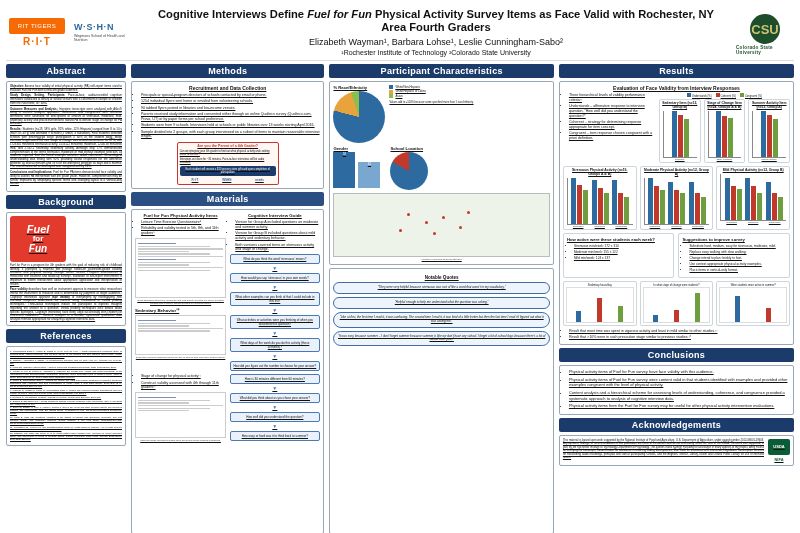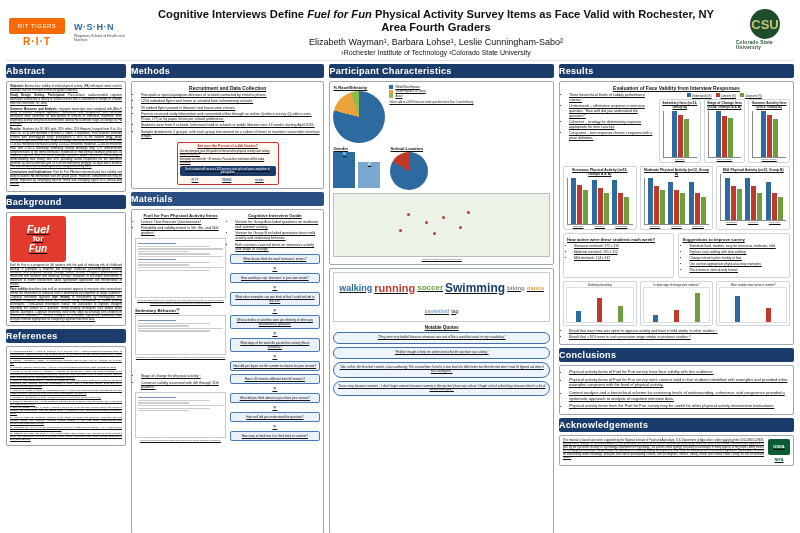--- a/index.html
+++ b/index.html
@@ -18,34 +18,34 @@
   .rit-badge{width:56px;height:16px;background:#F76902;border-radius:2px;color:#fff;font-size:6px;display:flex;align-items:center;justify-content:center;letter-spacing:.5px;}
   .rit-word{font-size:10px;font-weight:bold;color:#F76902;letter-spacing:1px;margin-top:2px;}
   .logo-wsh{width:62px;height:44px;display:flex;flex-direction:column;justify-content:center;}
   .wsh-top{font-size:9px;font-weight:bold;color:#2d6a9f;letter-spacing:.5px;}
   .wsh-sub{font-size:3.6px;color:#444;line-height:1.25;margin-top:2px;}
   .titleblock{flex:1;text-align:center;padding:0 4px;}
   .ptitle{font-size:11.2px;font-weight:bold;line-height:1.15;color:#111;}
   .ptitle em{font-style:italic;}
   .pauthors{font-size:9px;margin-top:3px;color:#111;}
   .paffil{font-size:7px;margin-top:2px;color:#111;}
-  .logo-csu{width:58px;height:46px;display:flex;flex-direction:column;align-items:center;justify-content:flex-start;}
+  .logo-csu{width:58px;height:46px;display:flex;flex-direction:column;align-items:center;justify-content:flex-end;}
   .csu-oval{width:30px;height:30px;border-radius:50%;background:#1E4D2B;color:#C8C372;font-size:13px;font-weight:bold;display:flex;align-items:center;justify-content:center;}
   .csu-word{font-size:4.6px;color:#1E4D2B;font-weight:bold;margin-top:1px;letter-spacing:.3px;}
 
   
   .cols{display:flex;gap:5px;margin-top:3px;height:470px;}
   .col{display:flex;flex-direction:column;gap:3px;}
   .col1{width:124px;}
   .col2{width:200px;}
   .col3{width:232px;}
   .col4{width:243px;}
 
   .sechead{
-    background:#1b3c6b;color:#fff;text-align:left;
+    background:#1b3c6b;color:#fff;text-align:center;
     font-size:9px;font-weight:bold;padding:2px 0;border-radius:2px;
     letter-spacing:.3px;
   }
   .box{border:1px solid #9aa7b5;border-radius:2px;padding:3px;background:#fff;text-decoration:underline;}
   .xtiny{font-size:2.9px;line-height:1.28;text-align:justify;}
   .bullets{margin:0;padding-left:6px;}
   .bullets li{font-size:3.6px;line-height:1.35;margin-bottom:1.5px;text-align:left;}
 
   
   .abstract p{margin:0 0 2px 0;}
@@ -351,30 +351,20 @@
           <div class="mapdot" style="left:50%;top:36%"></div>
           <div class="mapdot" style="left:58%;top:52%"></div>
           <div class="mapdot" style="left:46%;top:62%"></div>
           <div class="mapdot" style="left:62%;top:28%"></div>
           <div class="mapdot" style="left:30%;top:56%"></div>
         </div>
         <div class="capt">Location of schools students attended</div>
       </div>
 
       <div class="box" style="flex:1">
-        <div class="cloud">
-          <span class="cw" style="font-size:9px;color:#2d6a9f">walking</span>
-          <span class="cw" style="font-size:11px;color:#c0392b">running</span>
-          <span class="cw" style="font-size:8px;color:#6f9e3f">soccer</span>
-          <span class="cw" style="font-size:12px;color:#1b3c6b">Swimming</span>
-          <span class="cw" style="font-size:6px;color:#888">biking</span>
-          <span class="cw" style="font-size:6px;color:#e8a33d">dance</span>
-          <span class="cw" style="font-size:5px;color:#7aa7cf">basketball</span>
-          <span class="cw" style="font-size:5px;color:#666">tag</span>
-        </div>
 
         <div style="font-size:4.6px;font-weight:bold;text-align:center;margin:3px 0 2px;">Notable Quotes</div>
         <div class="quotegrid">
           <div class="quotebox">"They were very helpful because strenuous was sort of like a word that wasn't in my vocabulary."</div>
           <div class="quotebox">"Helpful enough to help me understand what the question was asking."</div>
           <div class="quotebox">"Like at first, the first time I read it, it was confusing. The second time I read it, it was kind of a little better but then the last time I read it I figured out what it was asking me."</div>
           <div class="quotebox">"It was easy because summer – I don't forget summer because summer is like we don't have any school. I forget a lot of school days because there's a lot of school each year."</div>
         </div>
       </div>
     </div>

